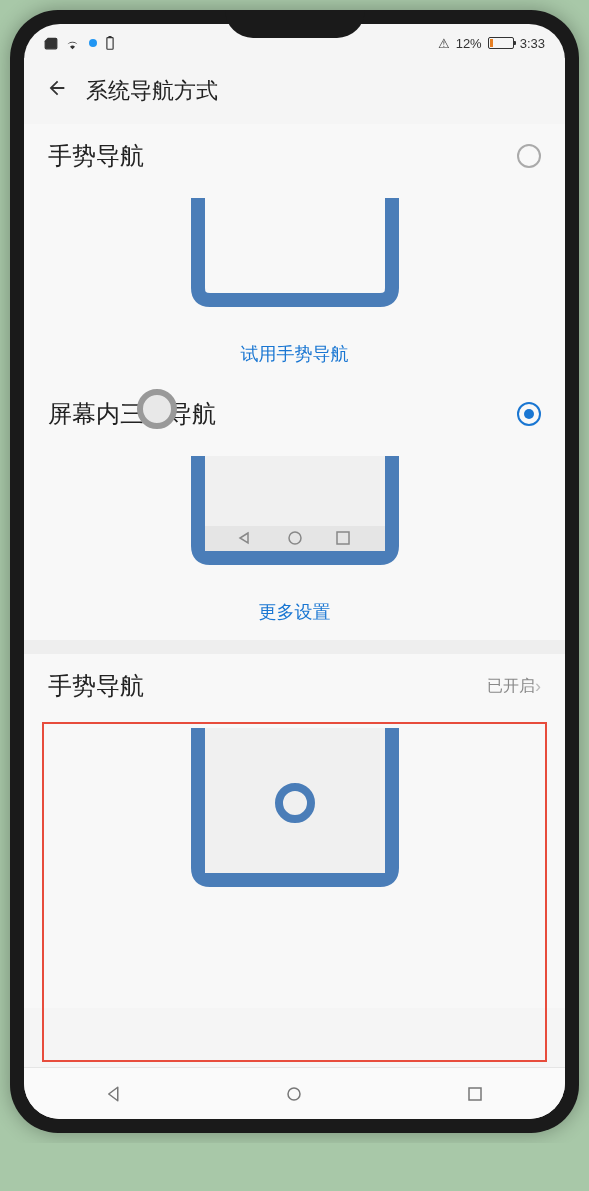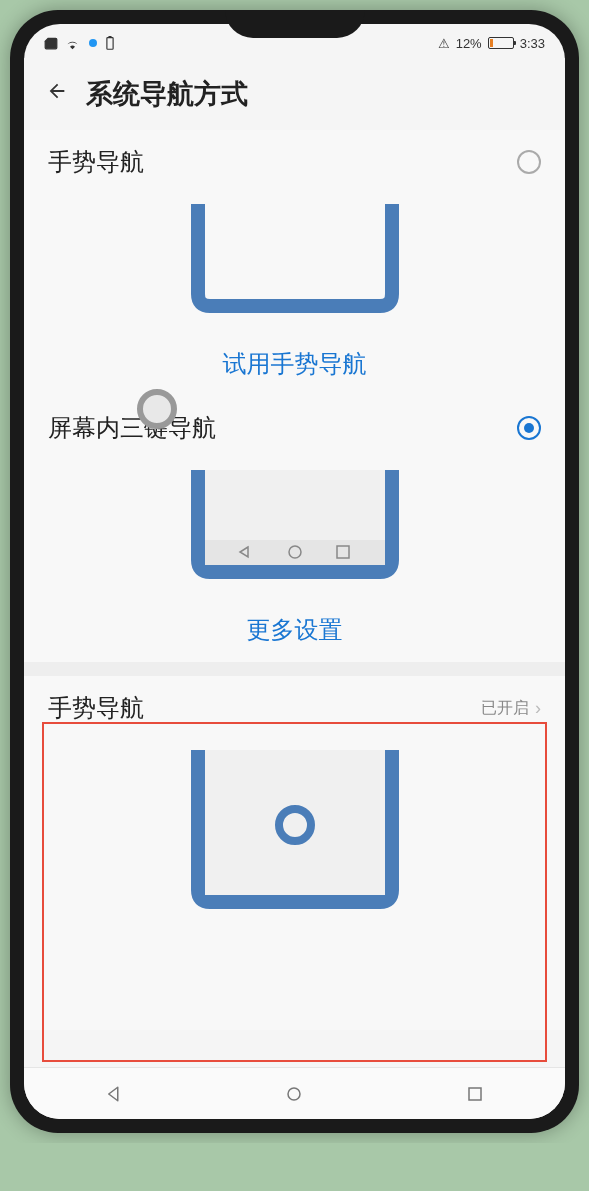--- a/index.html
+++ b/index.html
@@ -82,22 +82,22 @@
       gap: 18px;
       padding: 18px 22px;
       background: #f5f5f5;
     }
     .back-arrow {
       font-size: 24px;
       color: #333;
       cursor: pointer;
     }
     .header-title {
-      font-size: 27px;
-      font-weight: 700;
+      font-size: 22px;
+      font-weight: 400;
       color: #222;
     }
     .option-row {
       display: flex;
       justify-content: space-between;
       align-items: center;
       padding: 16px 24px;
       background: #f8f8f8;
     }
     .option-label {
@@ -123,38 +123,37 @@
     .preview-container {
       padding: 10px 0 18px 0;
       background: #f8f8f8;
       display: flex;
       justify-content: center;
       position: relative;
     }
     .action-link {
       text-align: center;
       padding: 16px 0;
-      font-size: 24px;
+      font-size: 18px;
       color: #1976d2;
       font-weight: 500;
       background: #f8f8f8;
     }
     .floating-circle {
       position: absolute;
       left: 113px;
       top: 365px;
       width: 40px; height: 40px;
       border: 6px solid #999;
       border-radius: 50%;
       background: #e8e8e8;
       z-index: 50;
     }
     .section-status {
       display: flex;
-      gap: 6px;
       color: #888;
       font-size: 16px;
     }
     .chevron {
       color: #bbb;
       font-size: 18px;
     }
     .highlight-box {
       position: absolute;
       border: 2px solid #e74c3c;

